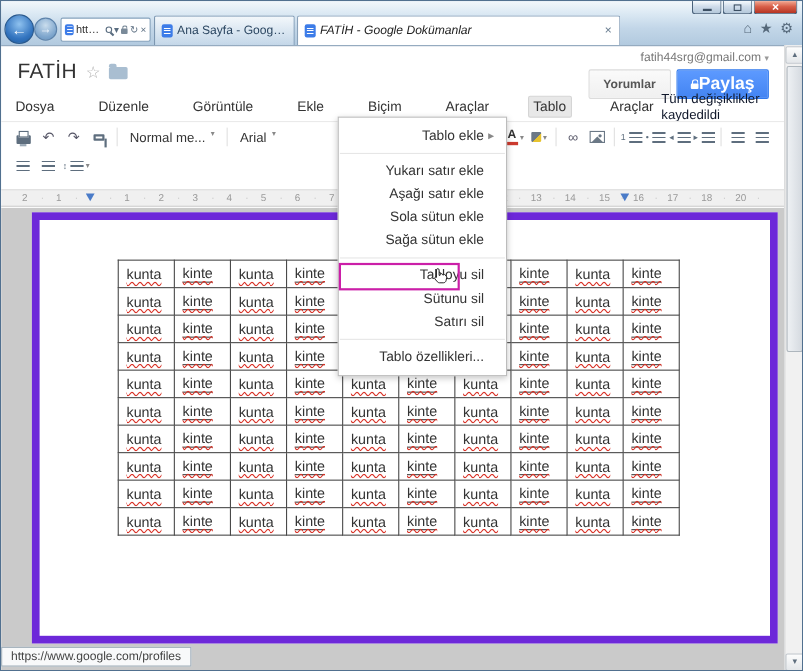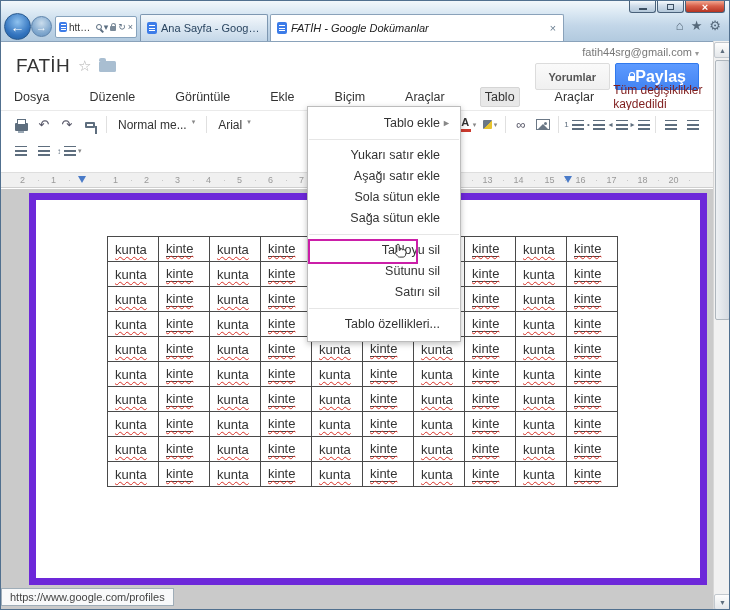--- a/index.html
+++ b/index.html
@@ -78,21 +78,21 @@
                border:1px solid #3079ed; border-radius:2px; display:flex; align-items:center; gap:0; }
   .ic-lock { width:7px; height:5px; background:#fff; border-radius:1px; position:relative; margin-top:3px; }
   .ic-lock::before { content:""; position:absolute; left:1px; top:-4px; width:3.5px; height:4px;
                      border:1.5px solid #fff; border-bottom:none; border-radius:3px 3px 0 0; }
 
   .menubar { position:absolute; left:8px; top:44px; height:22px; display:flex; align-items:center;
              font-size:12.5px; color:#333; }
   .mb-items { display:flex;gap:28px; }
   .menu-item { padding:3px 5px; margin-right:2px; border-radius:2px; cursor:default; }
   .menu-item.open { background:#e8e8e8; border:1px solid #d5d5d5; padding:2px 4px; }
-  .save-status { margin-left:12px; color:#7f1d1d; font-size:12px; }
+  .save-status { color:#0f172a; font-size:12px; }
 
   .toolbar { position:absolute; left:0; width:712px; display:flex; align-items:center;
              padding:0 10px; gap:3px; color:#556; }
   .toolbar.row1 { top:68px; height:28px; border-top:1px solid #eaeaea; }
   .toolbar.row2 { top:96px; height:26px; }
   .tb-btn { height:22px; min-width:20px; display:flex; align-items:center; justify-content:center;
             border-radius:2px; font-size:13px; color:#556; gap:2px; }
   .tb-sep { width:1px; height:17px; background:#e0e0e0; margin:0 3px; }
   .tb-dd { display:flex; align-items:flex-start; gap:5px; font-size:12px; color:#333; padding:0 5px; }
   .dd-arrow { font-size:7px; color:#888; }

